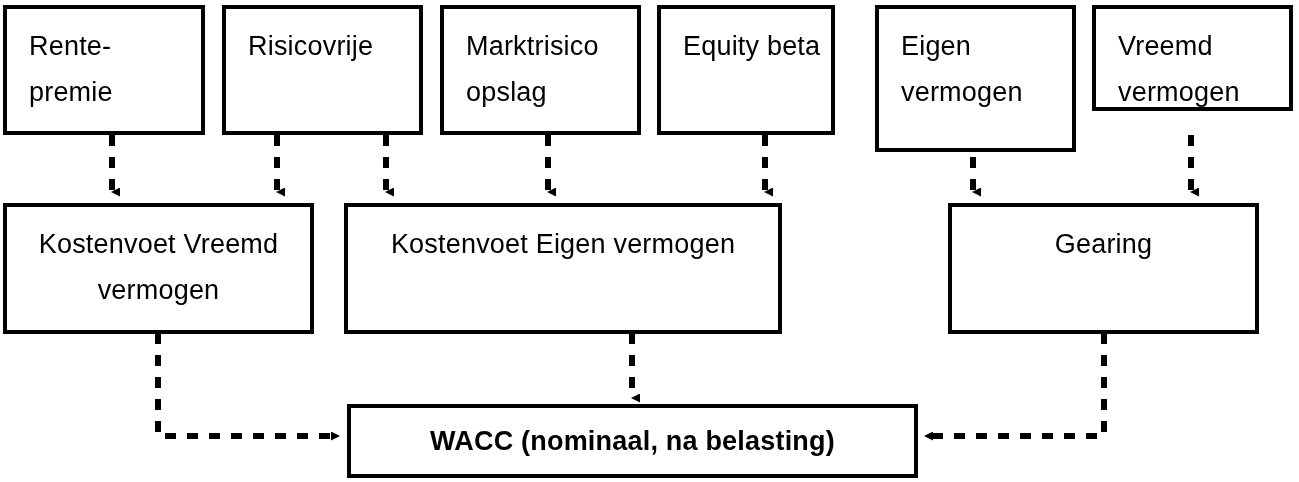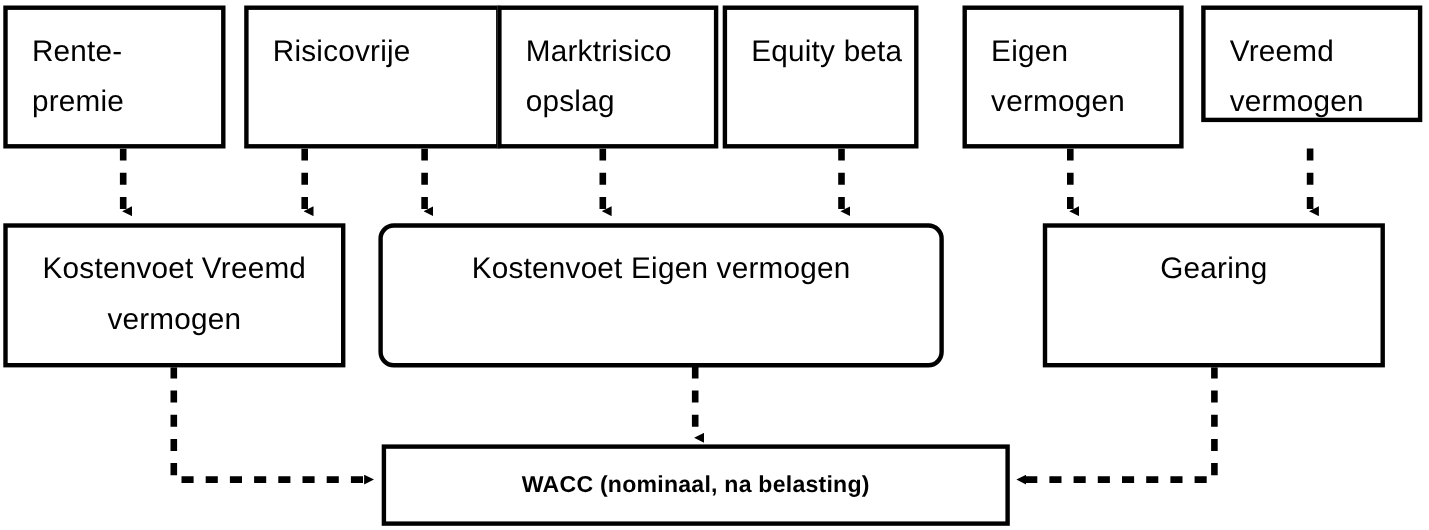--- a/index.html
+++ b/index.html
@@ -46,21 +46,21 @@
   .node.mid .line {
     display: block;
     white-space: nowrap;
   }
   
   .node.result {
     display: flex;
     align-items: center;
     justify-content: center;
     font-weight: bold;
-    font-size: 21px;
+    font-size: 27px;
     padding: 0;
   }
   #edges {
     position: absolute;
     left: 0;
     top: 0;
     width: 1299px;
     height: 482px;
     pointer-events: none;
   }
@@ -105,50 +105,50 @@
 
       <path d="M1104,333 L1104,436 L924,436" marker-end="url(#arrowLeft)"></path>
     </g>
   </svg>
 
   <div class="node leaf" style="left:3px; top:5px; width:202px; height:130px;">
     <span class="line">Rente-</span>
     <span class="line">premie</span>
   </div>
 
-  <div class="node leaf" style="left:222px; top:5px; width:233px; height:130px;">
+  <div class="node leaf" style="left:222px; top:5px; width:201px; height:130px;">
     <span class="line">Risicovrije</span>
   </div>
 
-  <div class="node leaf" style="left:452px; top:5px; width:201px; height:130px;">
+  <div class="node leaf" style="left:440px; top:5px; width:201px; height:130px;">
     <span class="line">Marktrisico</span>
     <span class="line">opslag</span>
   </div>
 
   <div class="node leaf" style="left:657px; top:5px; width:178px; height:130px;">
     <span class="line">Equity beta</span>
     <span class="line"></span>
   </div>
 
-  <div class="node leaf" style="left:875px; top:5px; width:201px; height:130px;">
+  <div class="node leaf" style="left:875px; top:5px; width:201px; height:147px;">
     <span class="line">Eigen</span>
     <span class="line">vermogen</span>
   </div>
 
   <div class="node leaf" style="left:1092px; top:5px; width:201px; height:106px;">
     <span class="line">Vreemd</span>
     <span class="line">vermogen</span>
   </div>
 
   <div class="node mid" style="left:3px; top:203px; width:311px; height:131px;">
     <span class="line">Kostenvoet Vreemd</span>
     <span class="line">vermogen</span>
   </div>
 
-  <div class="node mid" style="left:344px; top:203px; width:514px; height:131px;border-radius:14px;">
+  <div class="node mid" style="left:344px; top:203px; width:438px; height:131px;">
     <span class="line">Kostenvoet Eigen vermogen</span>
     <span class="line"></span>
   </div>
 
   <div class="node mid" style="left:948px; top:203px; width:311px; height:131px;">
     <span class="line">Gearing</span>
     <span class="line"></span>
   </div>
 
   <div class="node result" style="left:347px; top:404px; width:571px; height:74px;">

